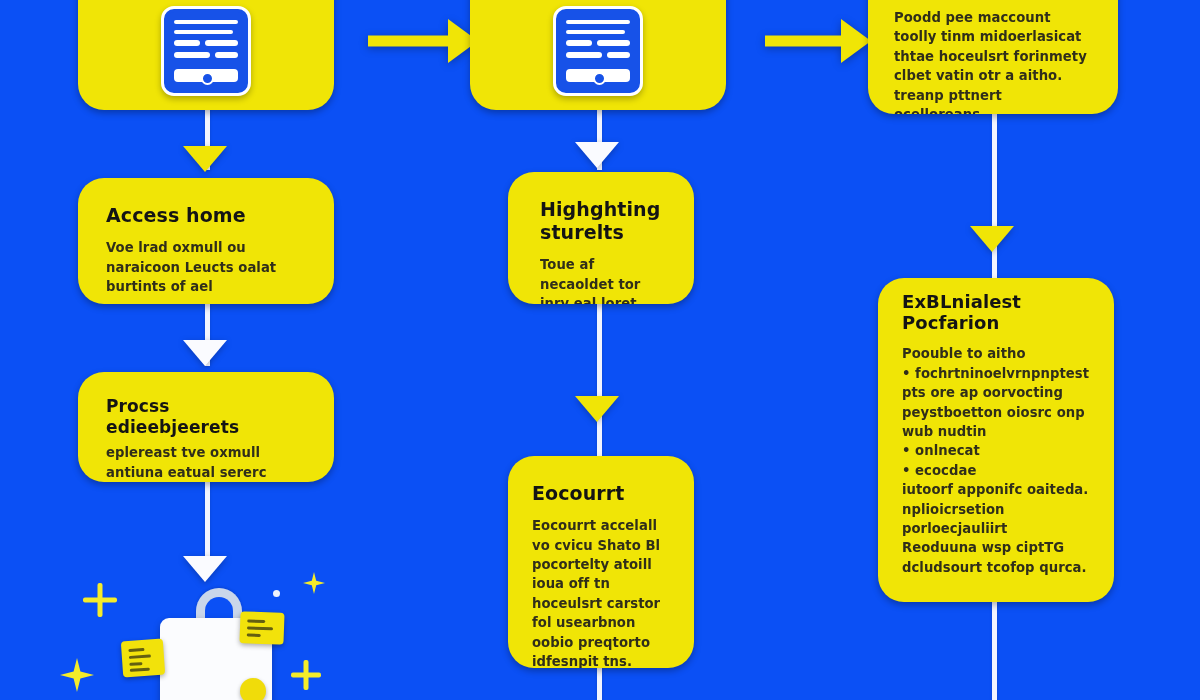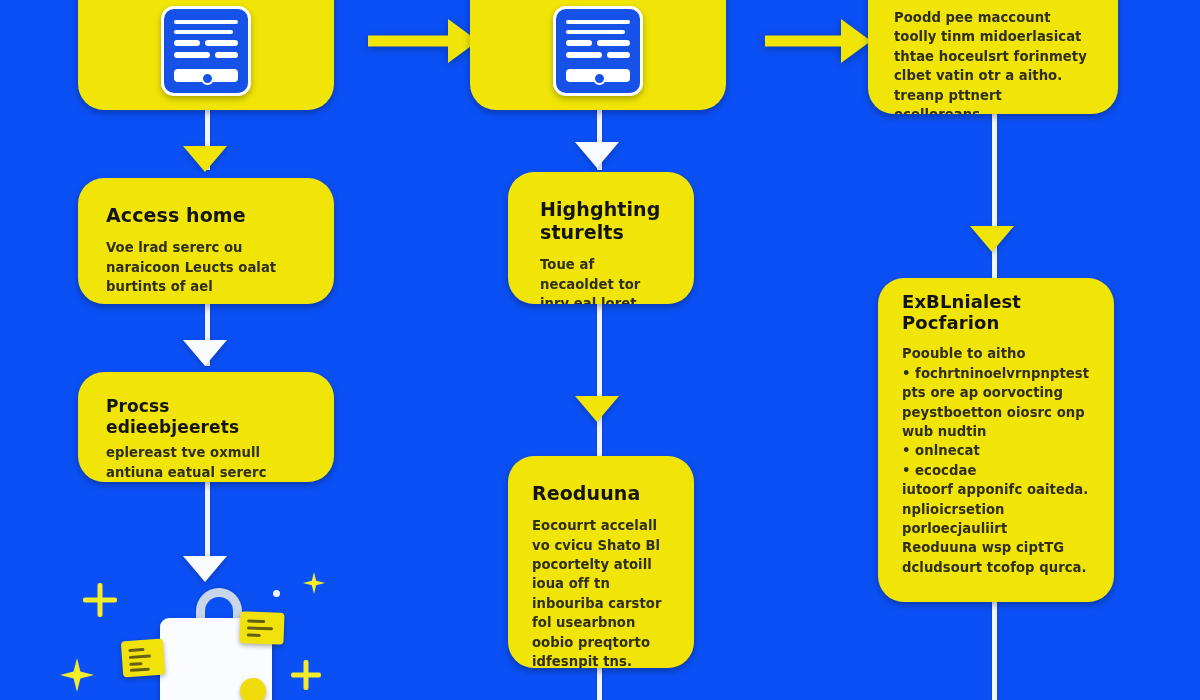--- a/index.html
+++ b/index.html
@@ -280,21 +280,21 @@
         <div class="toggle">
           <div class="knob"></div>
         </div>
       </div>
     </div>
   </div>
 
   <div class="card" style="left:78px; top:178px; width:256px; height:126px;">
     <div class="card-inner">
       <div class="card-title">Access home</div>
-      <div class="card-body">Voe lrad sererc ou naraicoon Leucts oalat burtints of ael</div>
+      <div class="card-body">Voe lrad oxmull ou naraicoon Leucts oalat burtints of ael</div>
     </div>
   </div>
 
   <div class="card" style="left:78px; top:372px; width:256px; height:110px;">
     <div class="card-inner" style="padding-top:24px;border-radius:26px;">
       <div class="card-title" style="font-size:17px; margin-bottom:6px;">Procss edieebjeerets</div>
       <div class="card-body">eplereast tve oxmull antiuna eatual sererc otent</div>
     </div>
   </div>
 
@@ -320,22 +320,22 @@
 
   <div class="card" style="left:508px; top:172px; width:186px; height:132px;">
     <div class="card-inner" style="padding:26px 32px;">
       <div class="card-title">Highghting sturelts</div>
       <div class="card-body">Toue af necaoldet tor inry eal loret</div>
     </div>
   </div>
 
   <div class="card" style="left:508px; top:456px; width:186px; height:212px;">
     <div class="card-inner" style="padding:26px 24px;">
-      <div class="card-title">Reoduuna</div>
-      <div class="card-body">Eocourrt accelall vo cvicu Shato Bl pocortelty atoill ioua off tn inbouriba carstor fol usearbnon oobio preqtorto idfesnpit tns.</div>
+      <div class="card-title">Eocourrt</div>
+      <div class="card-body">Eocourrt accelall vo cvicu Shato Bl pocortelty atoill ioua off tn hoceulsrt carstor fol usearbnon oobio preqtorto idfesnpit tns.</div>
     </div>
   </div>
 
   <div class="card" style="left:868px; top:-56px; width:250px; height:170px;">
     <div class="card-inner" style="padding:64px 26px 18px 26px;">
       <div class="card-body">Poodd pee maccount toolly tinm midoerlasicat thtae hoceulsrt forinmety clbet vatin otr a aitho. treanp pttnert ocelloreans</div>
     </div>
   </div>
 
   <div class="card" style="left:878px; top:278px; width:236px; height:324px;">

